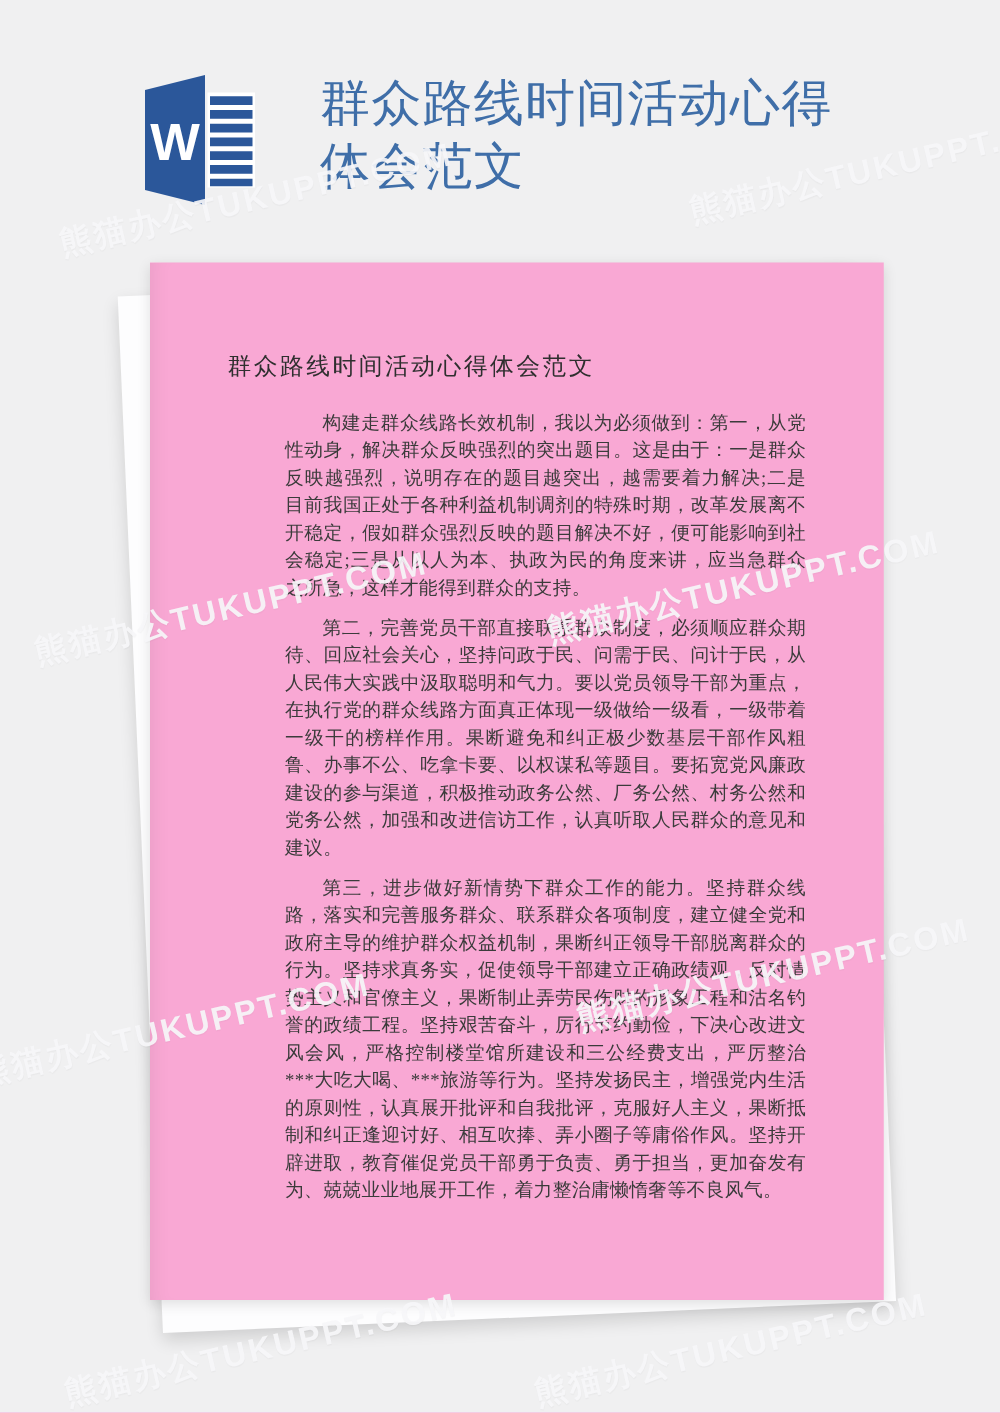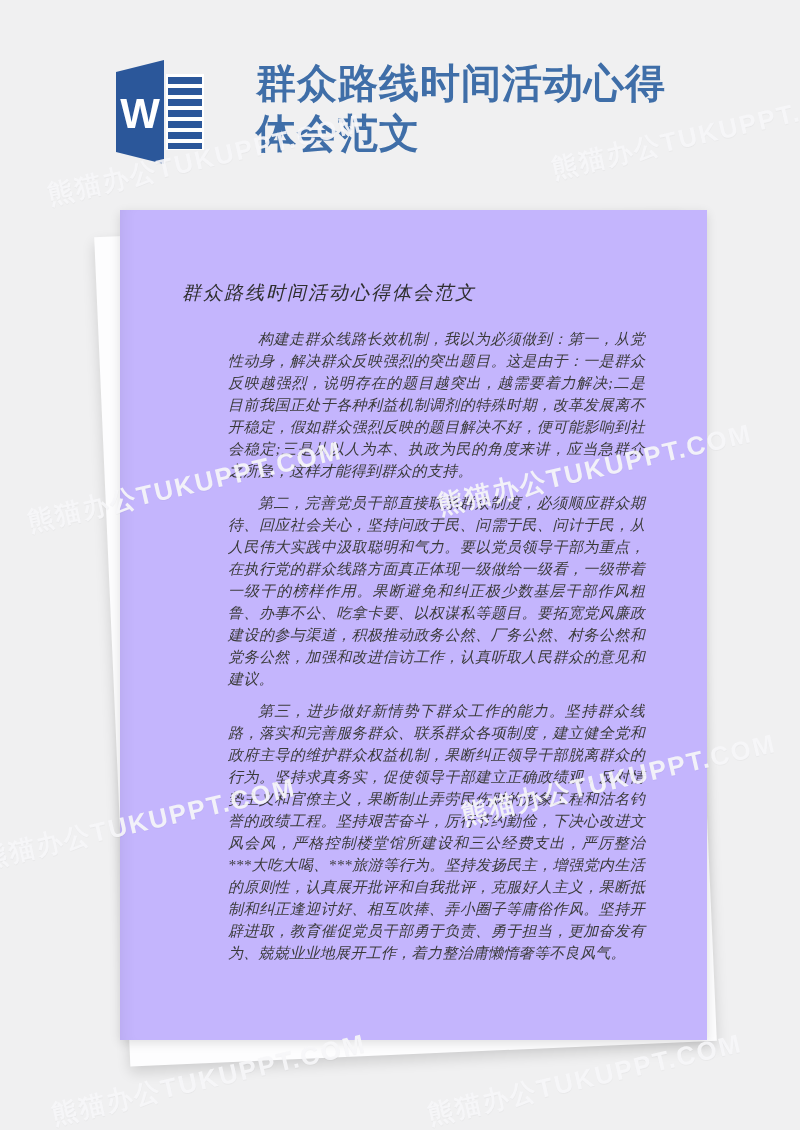--- a/index.html
+++ b/index.html
@@ -12,40 +12,39 @@
     font-family:"Liberation Sans","DejaVu Sans",sans-serif;
   }
 
   
   .header { position:absolute; left:0; top:0; width:800px; height:200px; }
 
   .word-icon { position:absolute; left:106px; top:52px; width:104px; height:120px; }
 
   .header-title {
     position:absolute; left:256px; top:58px; width:480px;
-    font-size:40px; line-height:50px; font-weight:700;
+    font-size:40px; line-height:50px; font-weight:400;
     color:#3f6ea8; letter-spacing:1px;
   }
   .header-title span { display:block; }
 
   
   .page-behind {
     position:absolute; left:120px; top:210px; width:587px; height:830px;
     background:#fdfdfe;
     transform:translate(-8px,14px) rotate(-2.5deg);
     transform-origin:50% 50%;
     box-shadow:0 6px 14px rgba(0,0,0,0.14);
   }
   .page {
     position:absolute; left:120px; top:210px; width:587px; height:830px;
-    background:#c4b5fd;
+    background:#f9a8d4;
     box-shadow:0 3px 10px rgba(0,0,0,0.12), inset 14px 0 16px -12px rgba(0,0,0,0.07);
     padding:62px 62px 0 62px;
     overflow:hidden;
-    font-style:italic;
   }
 
   .doc-title {
     font-family:"Liberation Serif","DejaVu Serif",serif;
     font-size:19px; font-weight:400; color:#2f2f2f;
     letter-spacing:2px; margin:8px 0 22px 0;
   }
   .doc-body p {
     font-family:"Liberation Serif","DejaVu Serif",serif;
     font-size:15px; line-height:22px; color:#3b3b3b;

